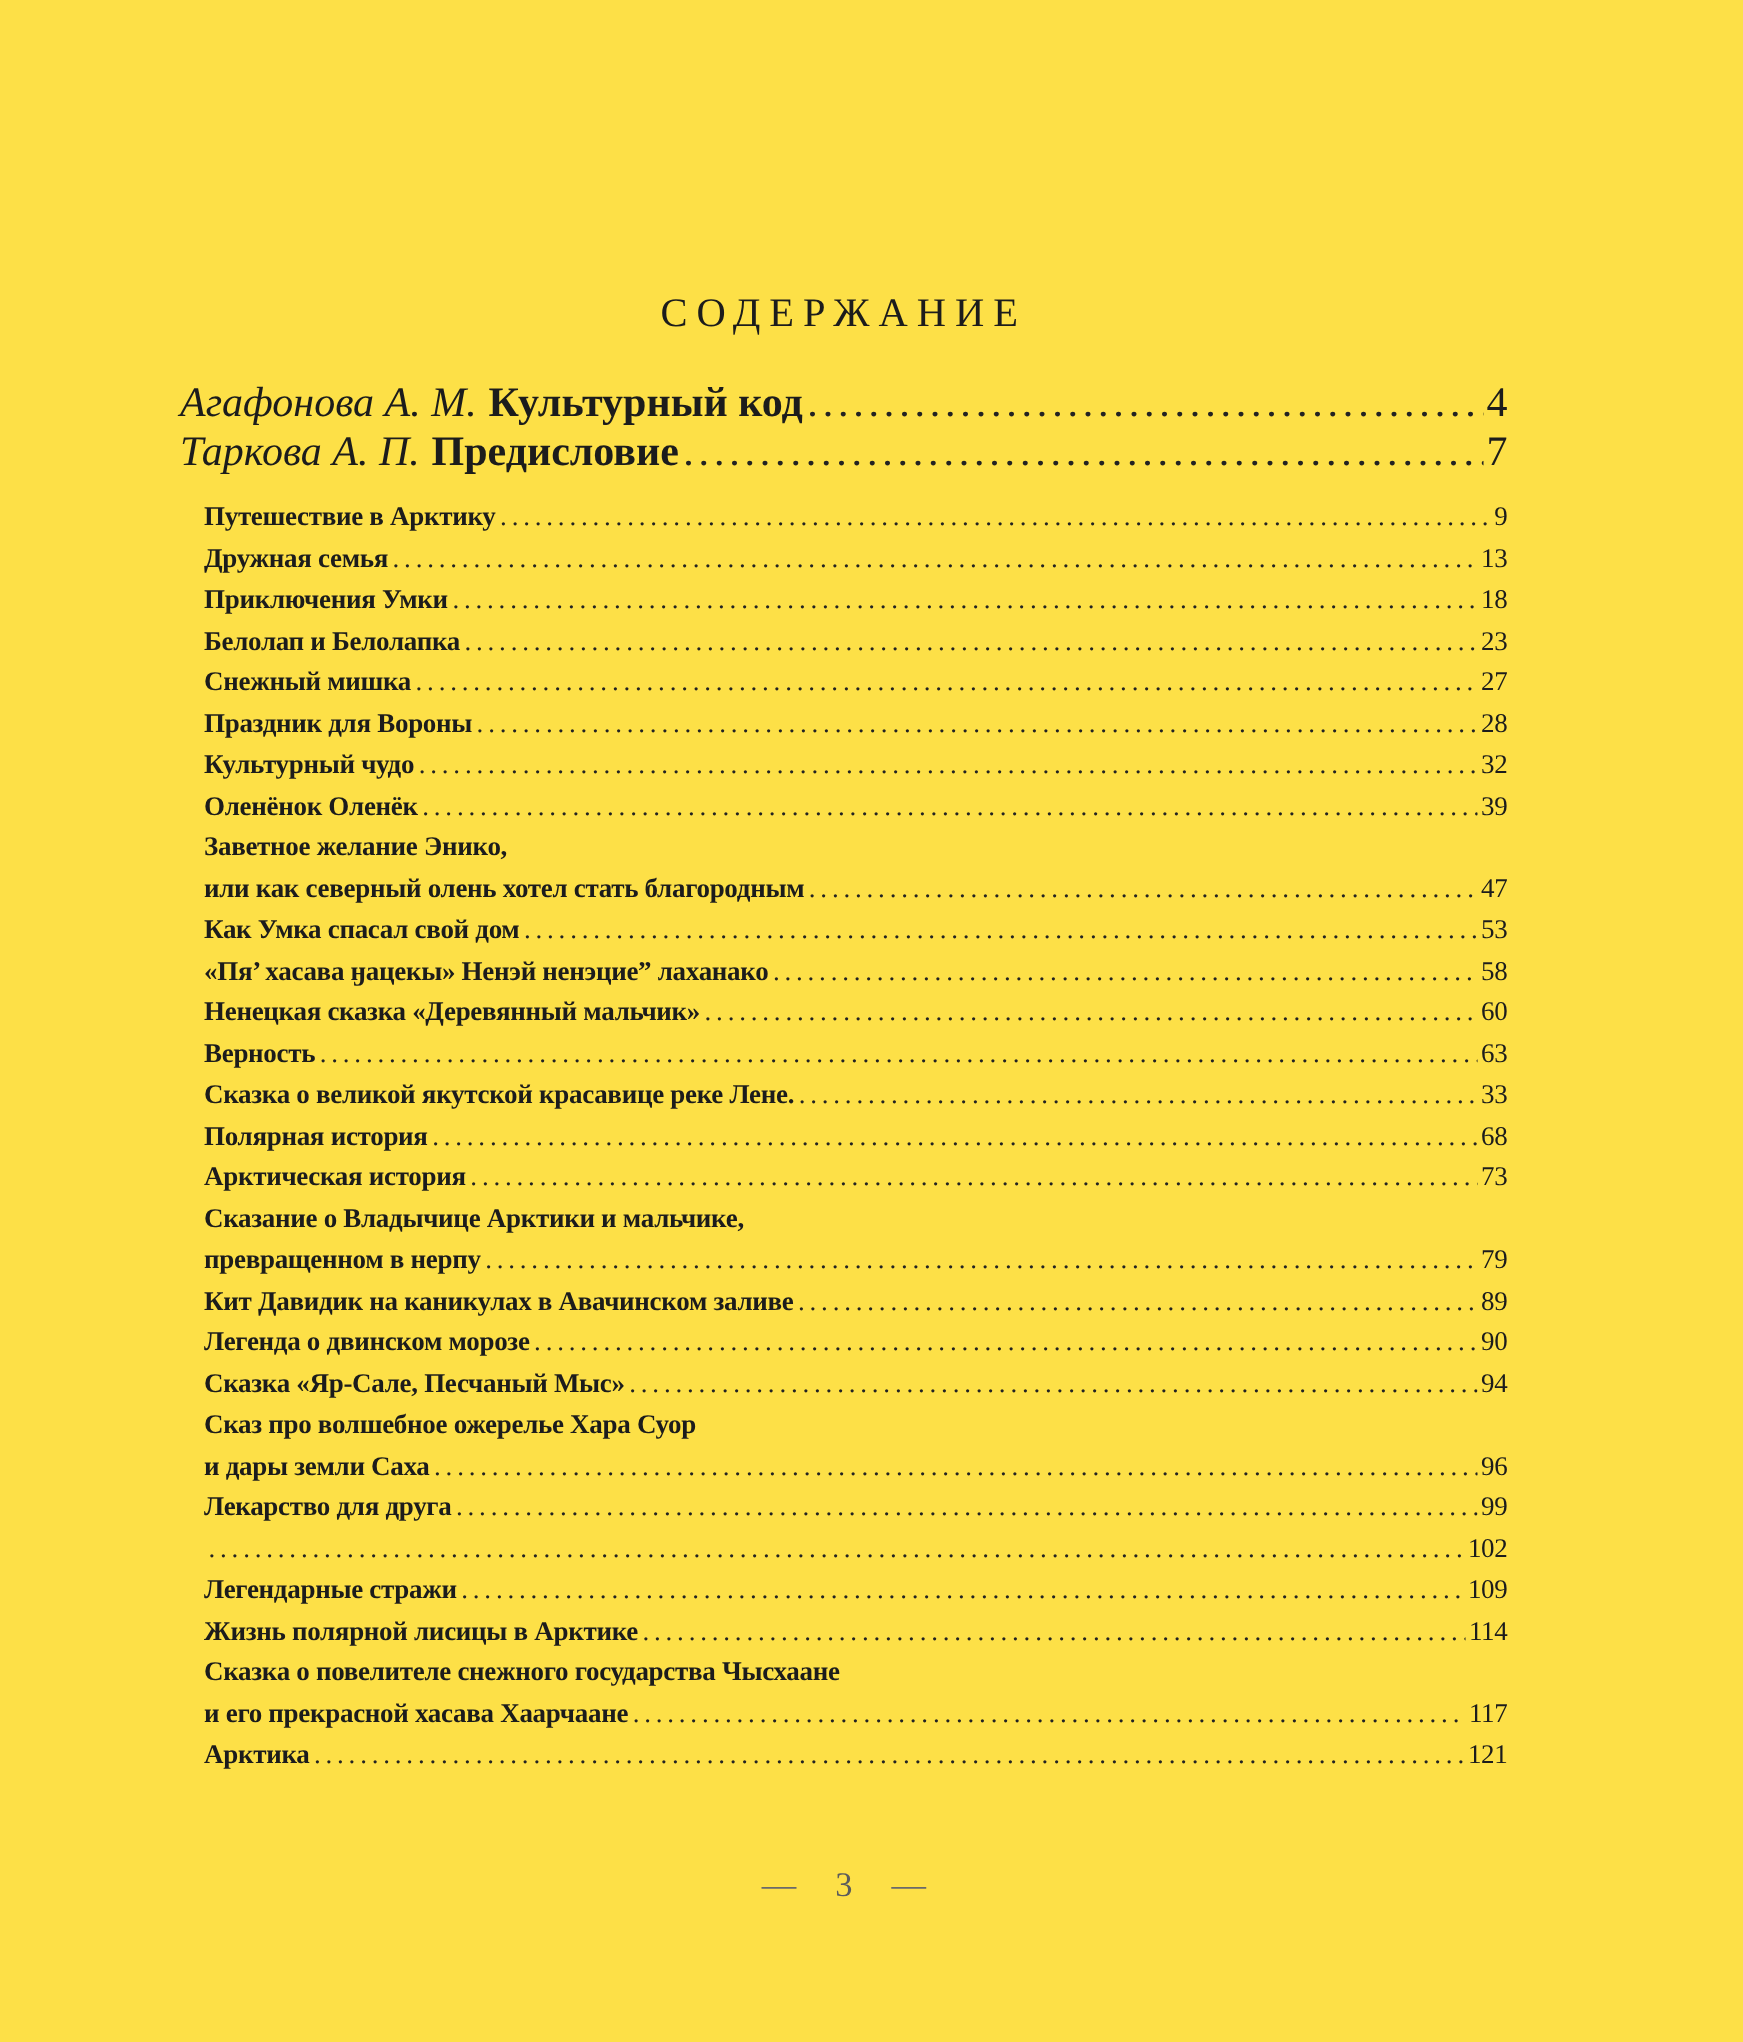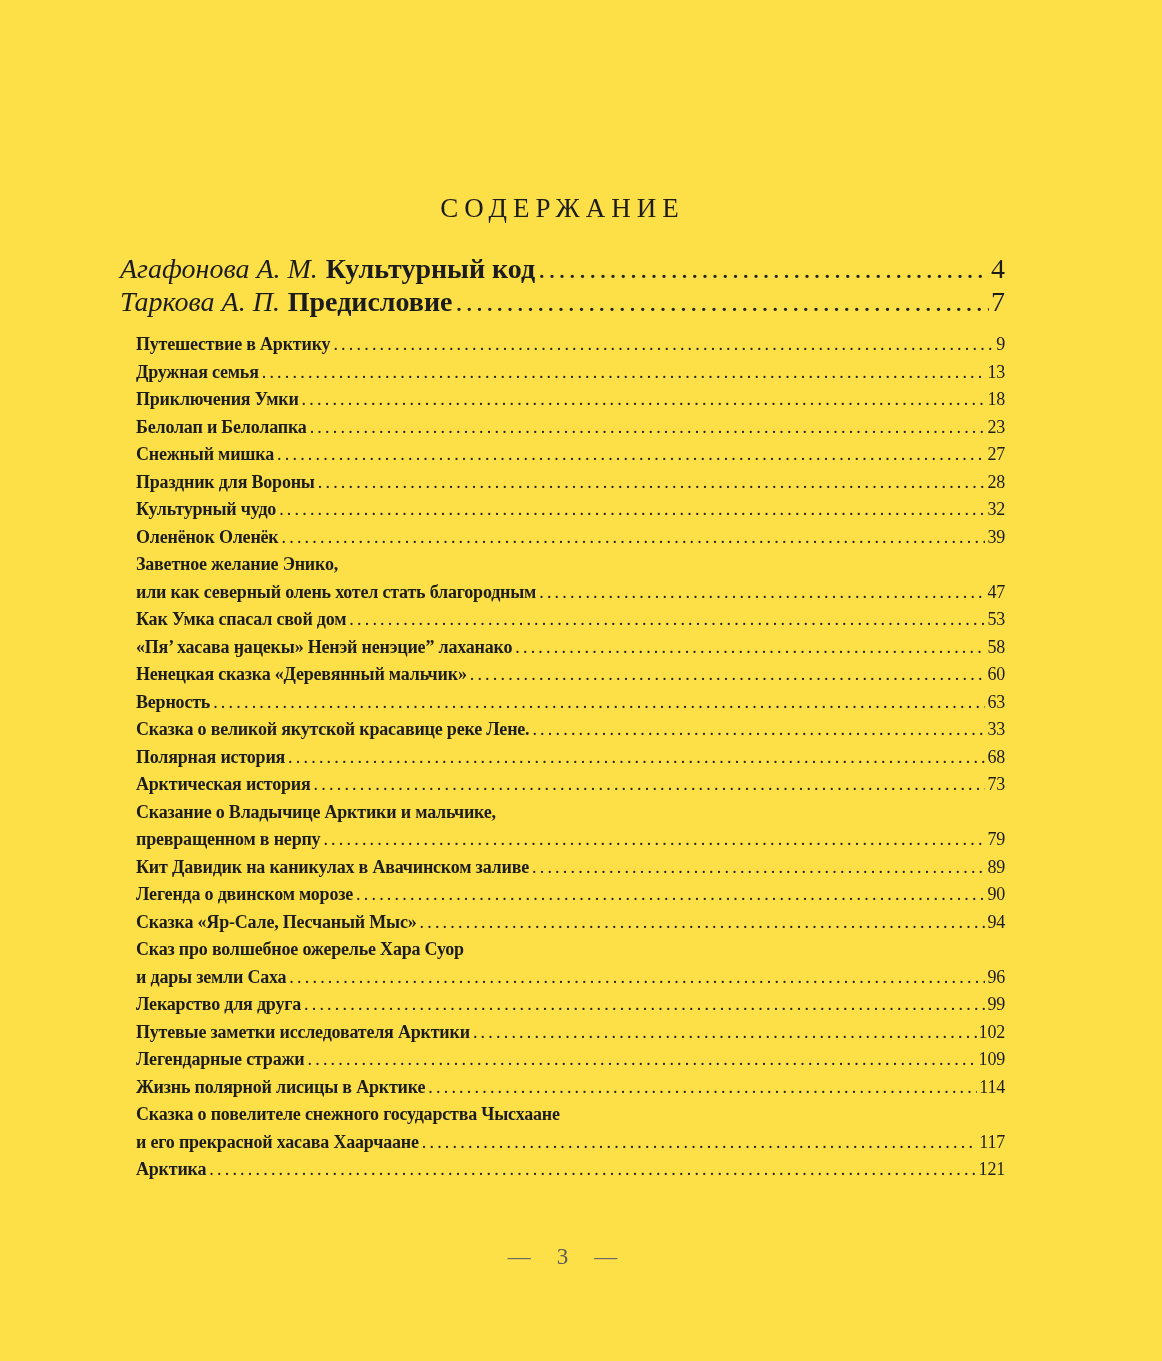--- a/index.html
+++ b/index.html
@@ -222,21 +222,20 @@
         <span class="entry-title">и дары земли Саха</span>
         <span class="dots"></span>
         <span class="page-num">96</span>
       </div>
       <div class="toc-row">
         <span class="entry-title">Лекарство для друга</span>
         <span class="dots"></span>
         <span class="page-num">99</span>
       </div>
       <div class="toc-row">
-        <span class="entry-title">Путевые заметки исследователя Арктики</span>
         <span class="dots"></span>
         <span class="page-num">102</span>
       </div>
       <div class="toc-row">
         <span class="entry-title">Легендарные стражи</span>
         <span class="dots"></span>
         <span class="page-num">109</span>
       </div>
       <div class="toc-row">
         <span class="entry-title">Жизнь полярной лисицы в Арктике</span>

